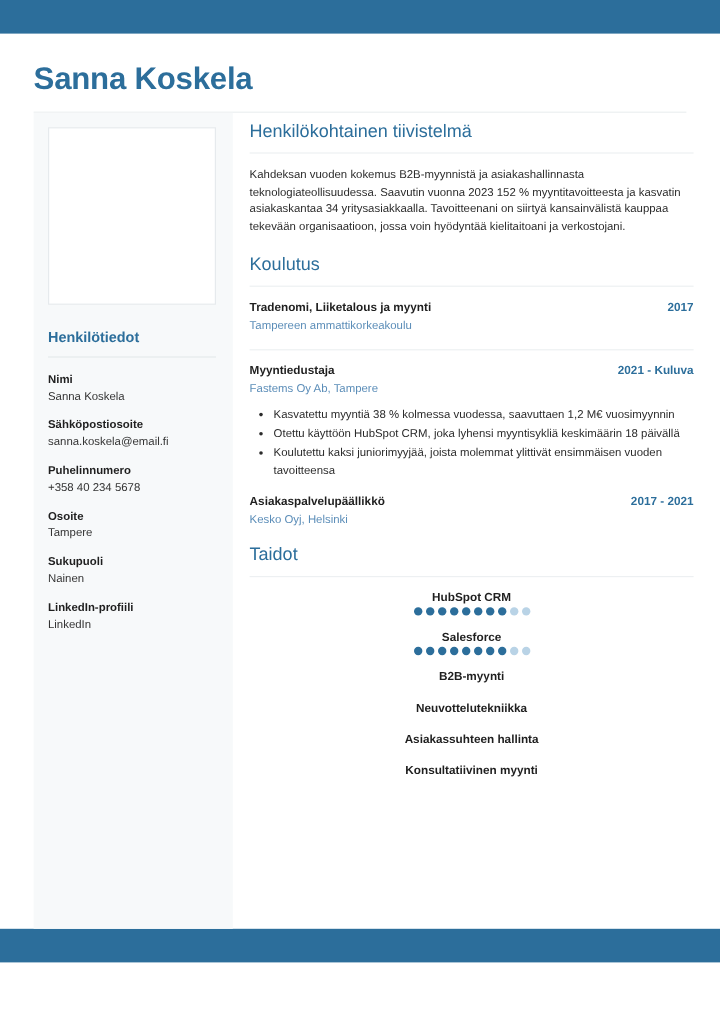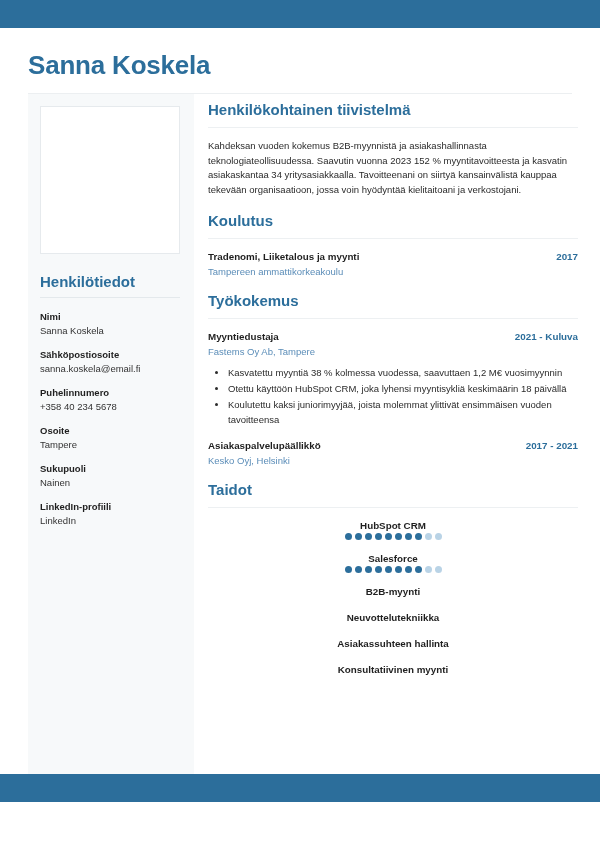--- a/index.html
+++ b/index.html
@@ -79,21 +79,21 @@
   }
   .photo-frame {
     width: 140px;
     height: 148px;
     background: #ffffff;
     border: 1px solid #e6eaed;
     box-sizing: border-box;
     margin: 0 0 18px 0;
   }
   .side-heading {
-    font-size: 15px;
+    font-size: 12px;
     font-weight: bold;
     color: #2c6e9b;
     margin: 0 0 6px 0;
     line-height: 19px;
   }
   .side-rule {
     border-top: 1px solid #e4e9ec;
     margin: 0 0 12px 0;
     width: 140px;
   }
@@ -118,21 +118,21 @@
   .main {
     flex: 1 1 auto;
     padding: 6px 22px 0 14px;
     box-sizing: border-box;
   }
   .section {
     margin-bottom: 4px;
   }
   .sec-heading {
     font-size: 15px;
-    font-weight: bold;
+    font-weight: normal;
     color: #2c6e9b;
     line-height: 20px;
     margin: 0 0 7px 0;
   }
   .sec-rule {
     border-top: 1px solid #edf0f2;
     margin: 0 0 11px 0;
   }
   .summary-text {
     font-size: 9.5px;
@@ -291,21 +291,20 @@
           <div class="entry">
             <div class="entry-head">
               <span class="entry-title">Tradenomi, Liiketalous ja myynti</span>
               <span class="entry-date">2017</span>
             </div>
             <div class="entry-sub">Tampereen ammattikorkeakoulu</div>
           </div>
         </section>
 
         <section class="section">
-          <h2 class="sec-heading">Työkokemus</h2>
           <div class="sec-rule"></div>
 
           <div class="entry">
             <div class="entry-head">
               <span class="entry-title">Myyntiedustaja</span>
               <span class="entry-date">2021 - Kuluva</span>
             </div>
             <div class="entry-sub">Fastems Oy Ab, Tampere</div>
             <ul class="bullets">
               <li>Kasvatettu myyntiä 38 % kolmessa vuodessa, saavuttaen 1,2 M€ vuosimyynnin</li>

